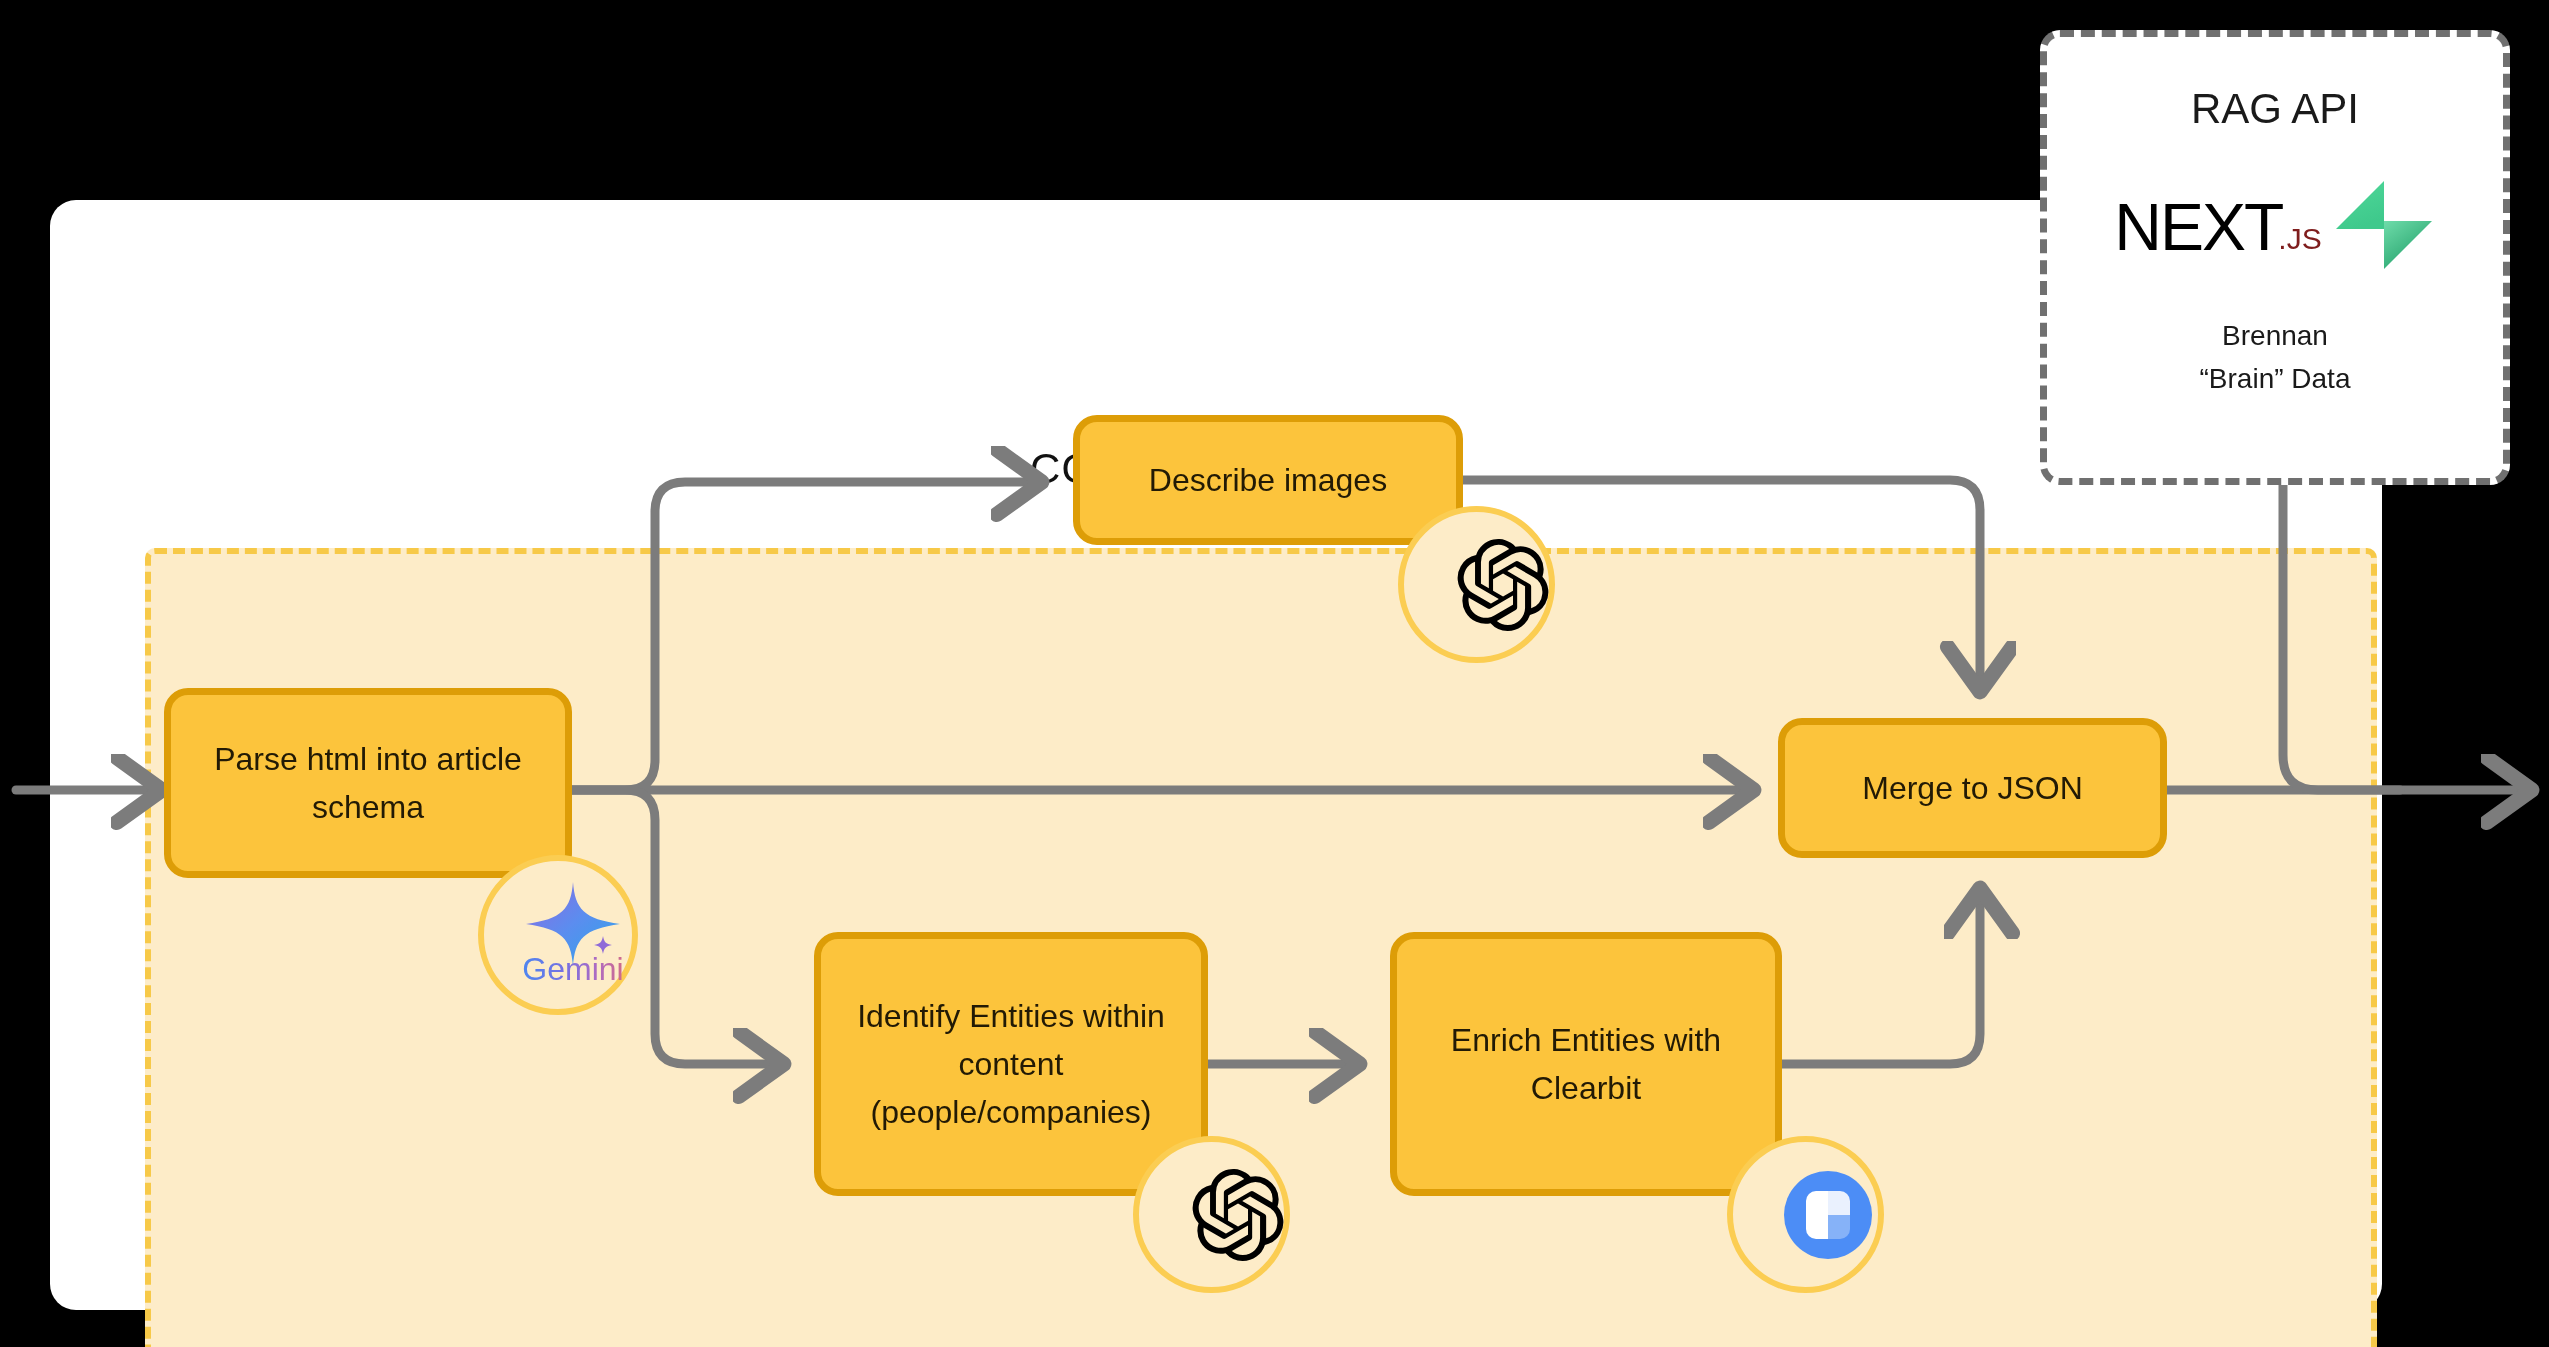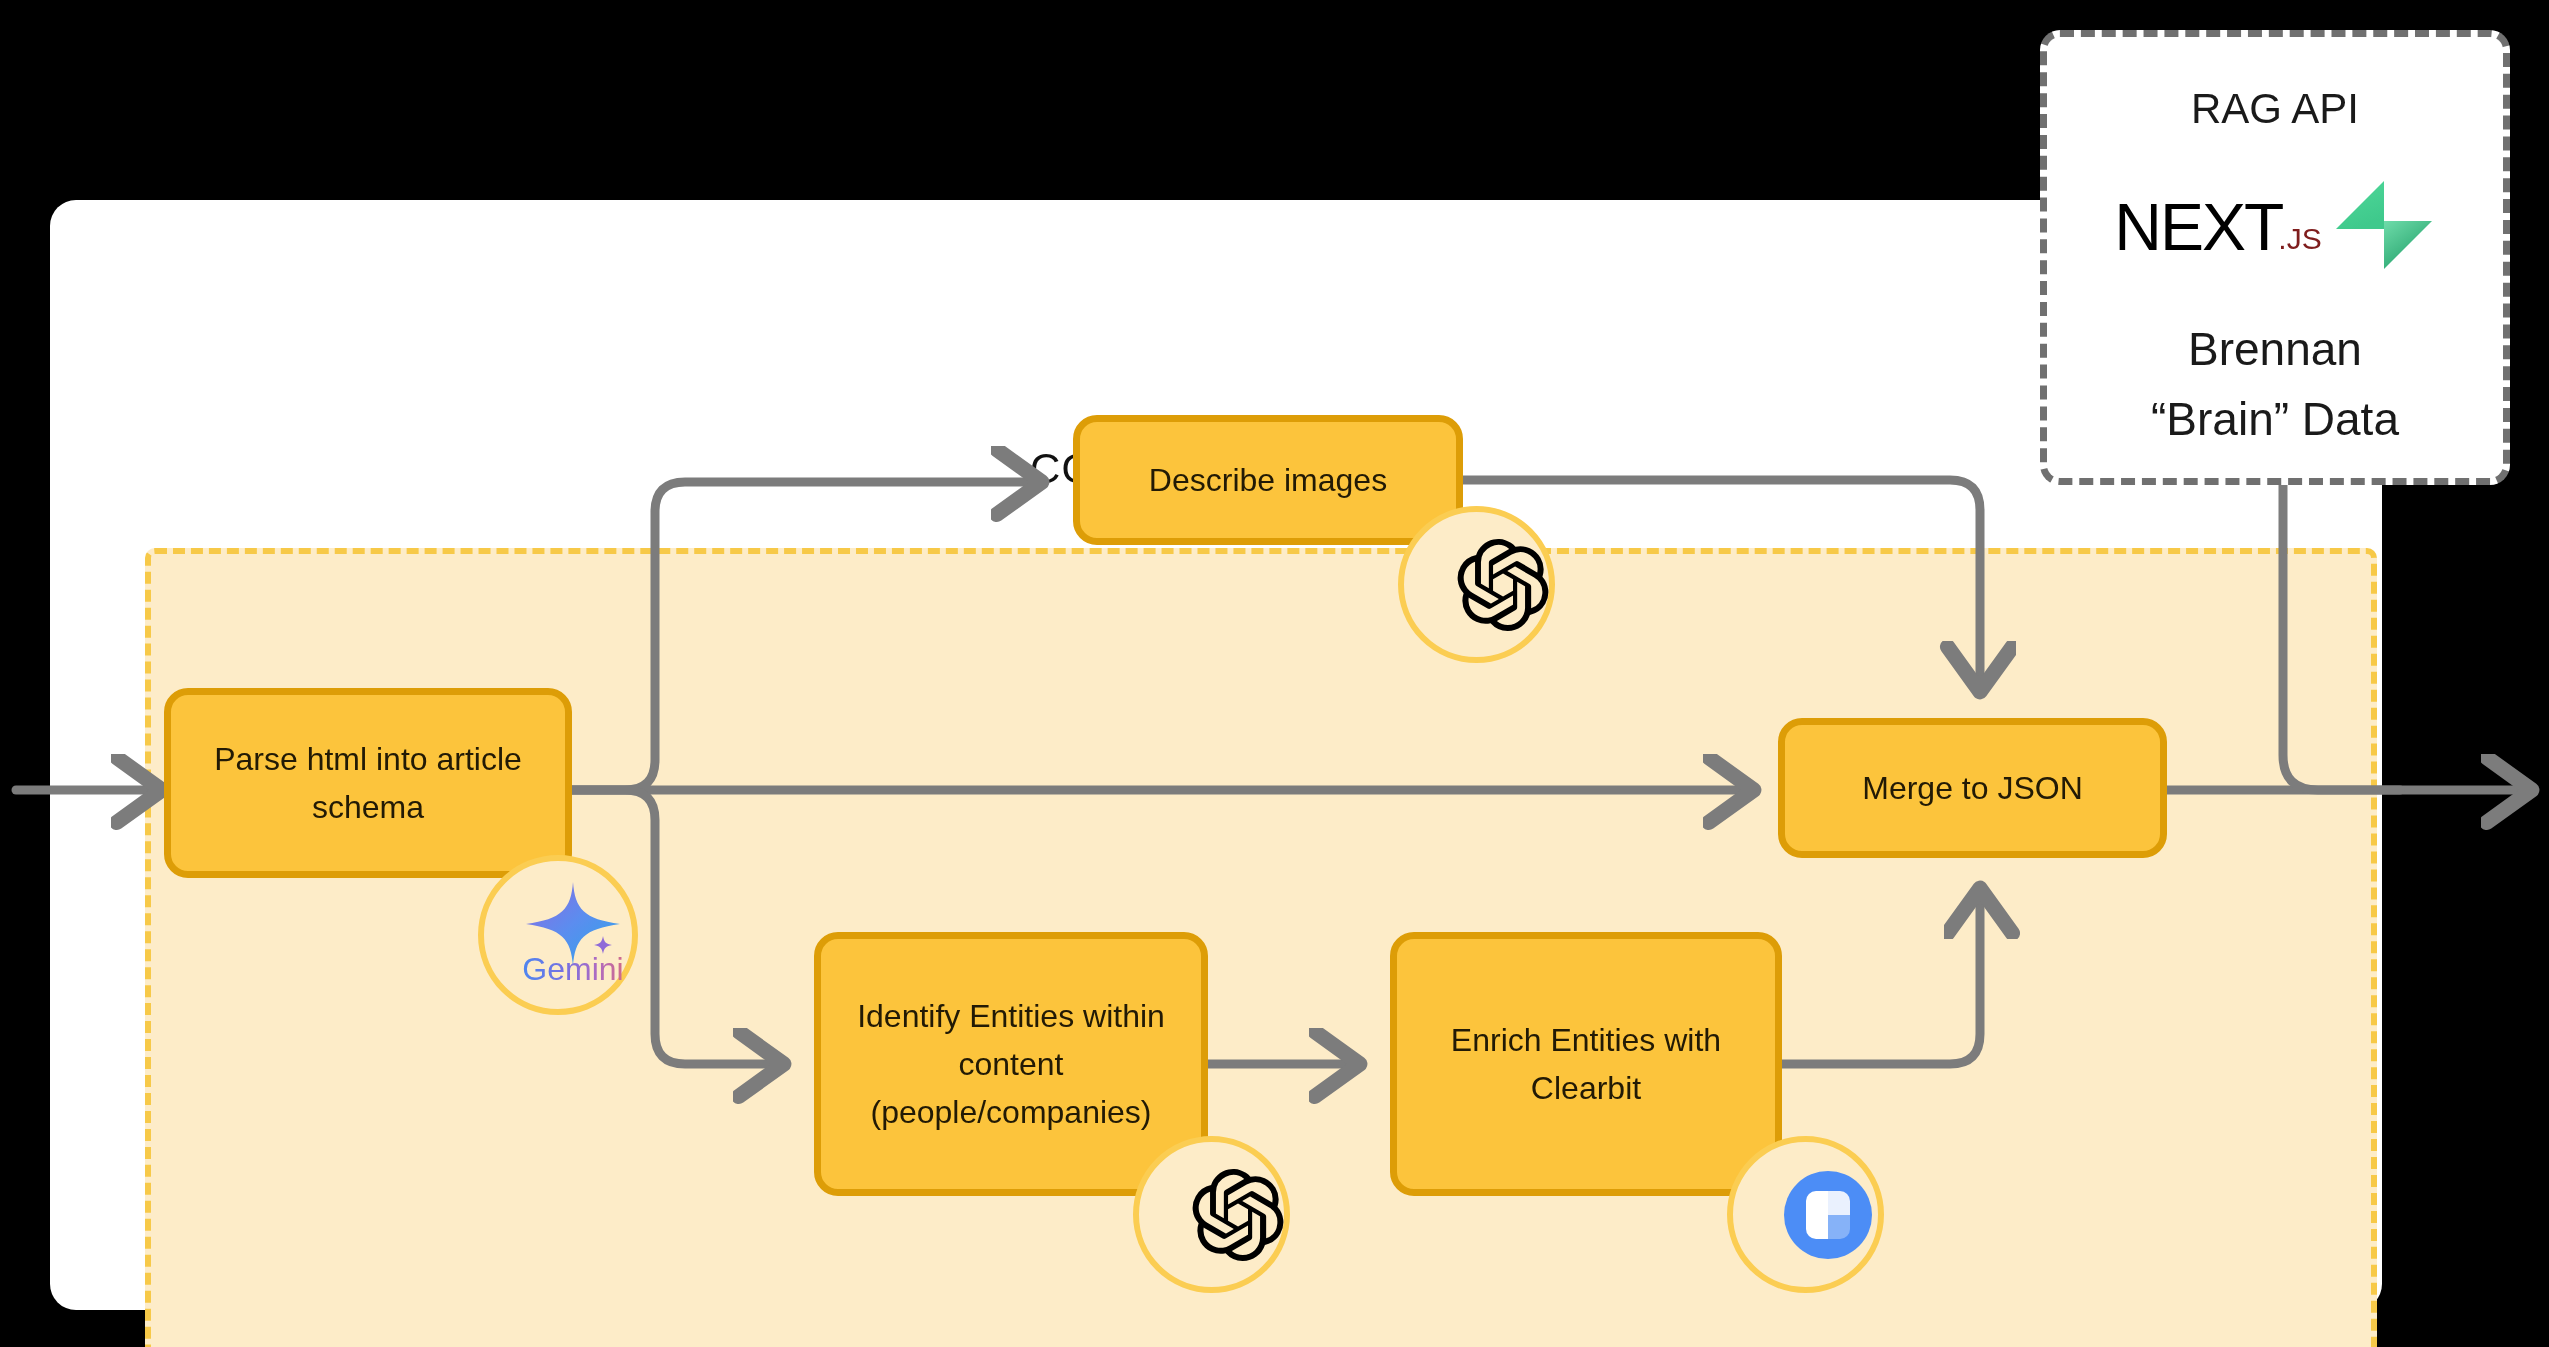--- a/index.html
+++ b/index.html
@@ -147,21 +147,21 @@
   .nextjs-js {
     font-size: 30px;
     font-weight: 400;
     color: #7f1d1d;
     position: relative;
     top: 14px;
     left: -4px;
     letter-spacing: 0px;
   }
   .rag-sub {
-    font-size: 46px;
+    font-size: 28px;
     color: #1a1a1a;
     line-height: 1.52;
     text-align: center;
   }
 </style>
 </head>
 <body>
 
 <div id="stage">
 

